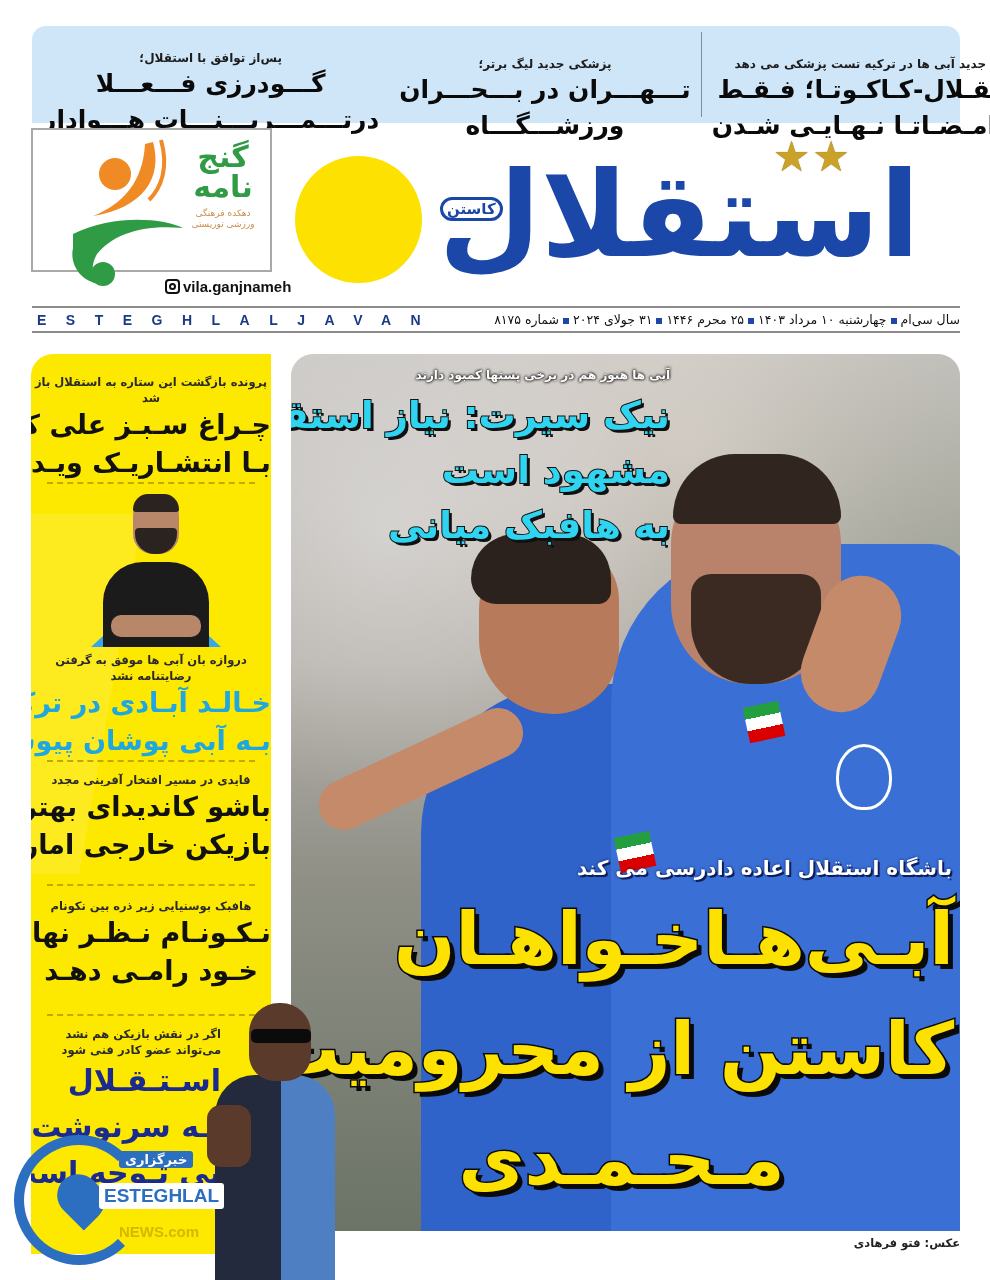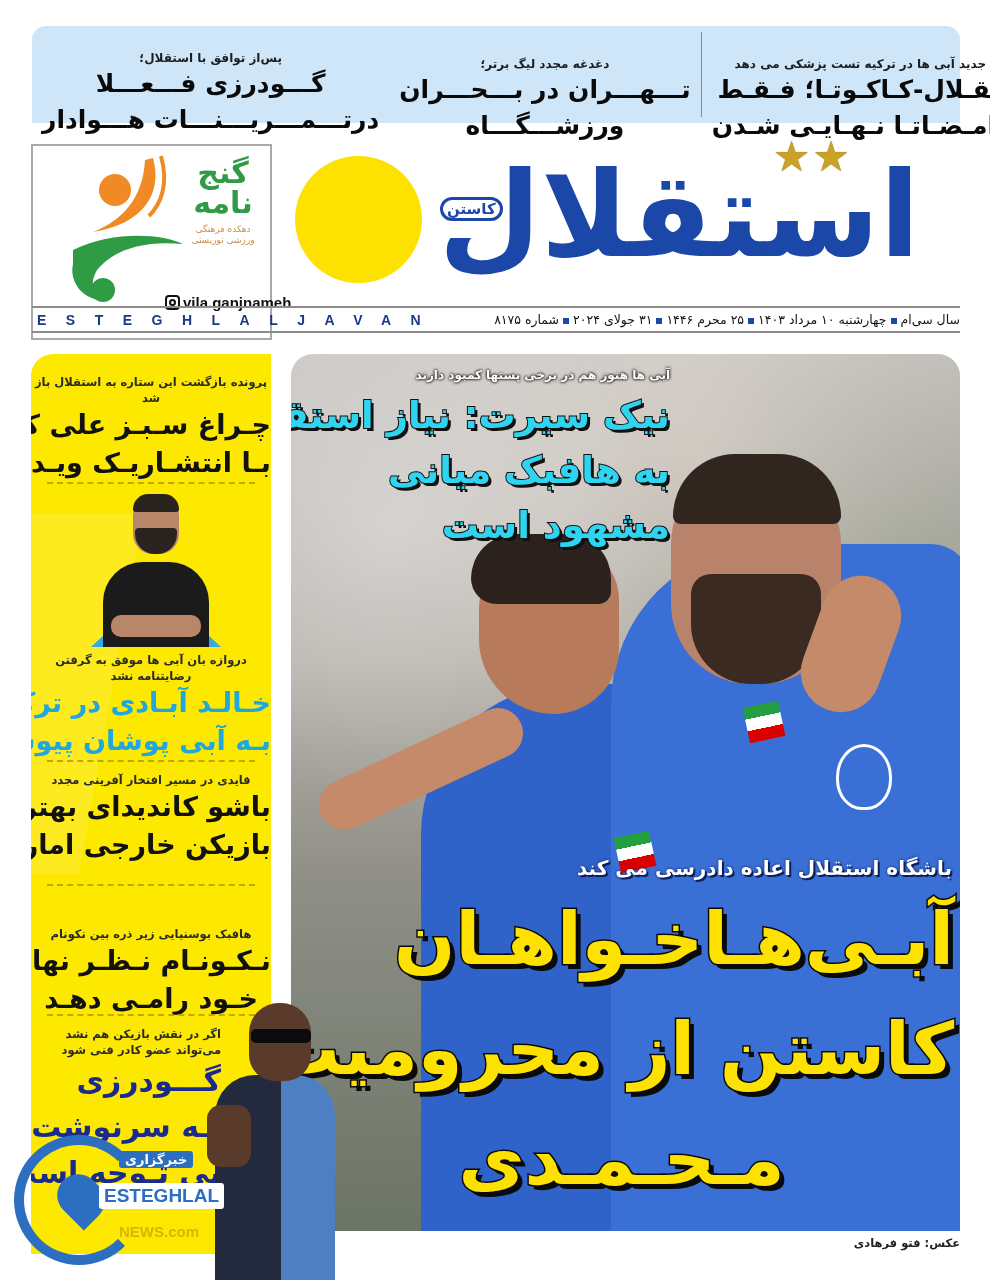--- a/index.html
+++ b/index.html
@@ -16,21 +16,21 @@
     flex: 1; direction: rtl; text-align: center; padding: 4px 10px 0;
     display: flex; flex-direction: column; align-items: center;
   }
   .teaser + .teaser { border-right: 1px solid #7a8fa3; margin: 6px 0; }
   .teaser .kicker { font-size: 12px; font-weight: bold; color: #1d1d1d; line-height: 16px; margin-top: 20px; }
   .teaser .title { font-size: 25px; font-weight: bold; color: #0a0a0a; line-height: 36px; letter-spacing: 0px; white-space: nowrap; }
 
   
   .masthead { position: absolute; left: 0; top: 125px; width: 990px; height: 185px; }
   .ad-box {
-    position: absolute; left: 31px; top: 19px; width: 241px; height: 196px;
+    position: absolute; left: 31px; top: 3px; width: 241px; height: 144px;
     border: 2px solid #a9a9a9; background: #fff;
   }
   .ad-logo { position: absolute; left: 20px; top: 8px; width: 140px; height: 150px; }
   .ad-name { position: absolute; left: 150px; top: 12px; direction: rtl; color: #2f9b45; font-size: 30px; font-weight: bold; line-height: 30px; text-align: center; width: 80px; }
   .ad-sub { position: absolute; left: 150px; top: 78px; direction: rtl; color: #c98f4e; font-size: 9px; line-height: 11px; width: 80px; text-align: center; }
   .ad-handle { position: absolute; left: 100px; top: 148px; font-family: "Liberation Sans", sans-serif; font-weight: bold; font-size: 15px; color: #111; display: flex; align-items: center; gap: 3px; padding-left: 32px; }
   .insta { width: 15px; height: 15px; border: 2px solid #111; border-radius: 4px; position: relative; display: inline-block; }
   .insta::after { content: ""; position: absolute; left: 2px; top: 2px; width: 7px; height: 7px; border: 2px solid #111; border-radius: 50%; box-sizing: border-box; }
 
   .sun { position: absolute; left: 295px; top: 31px; width: 127px; height: 127px; border-radius: 50%; background: #fde100; }
@@ -125,21 +125,21 @@
 </head>
 <body>
 
 <div class="teasers">
   <div class="teaser">
     <div class="kicker">پس‌از توافق با استقلال؛</div>
     <div class="title">گـــودرزی فـــعـــلا</div>
     <div class="title">درتـــمـــریـــنـــات هـــوادار</div>
   </div>
   <div class="teaser">
-    <div class="kicker">دغدغه مجدد لیگ برتر؛</div>
+    <div class="kicker">پزشکی جدید لیگ برتر؛</div>
     <div class="title">تـــهـــران در بـــحـــران</div>
     <div class="title">ورزشـــگـــاه</div>
   </div>
   <div class="teaser">
     <div class="kicker">ستاره جدید آبی ها در ترکیه تست پزشکی می دهد</div>
     <div class="title">استـقـلال-کـاکـوتـا؛ فـقـط</div>
     <div class="title">یـک امـضـاتـا نـهـایـی شـدن</div>
   </div>
 </div>
 
@@ -210,31 +210,31 @@
   </div>
   <div class="dash" style="top:406px"></div>
 
   <div class="s-item" style="top:418px">
     <div class="s-kicker">قایدی در مسیر افتخار آفرینی مجدد</div>
     <div class="s-title">باشو کاندیدای بهترین</div>
     <div class="s-title">بازیکن خارجی امارات</div>
   </div>
   <div class="dash" style="top:530px"></div>
 
-  <div class="s-item" style="top:572px">
+  <div class="s-item" style="top:544px">
     <div class="s-kicker">هافبک بوسنیایی زیر ذره بین نکونام</div>
     <div class="s-title">نـکـونـام نـظـر نهایی</div>
     <div class="s-title">خـود رامـی دهـد</div>
   </div>
   <div class="dash" style="top:660px"></div>
 
   <div class="s-item" style="top:672px; text-align:right; padding-right:50px">
     <div class="s-kicker">اگر در نقش بازیکن هم نشد</div>
     <div class="s-kicker">می‌تواند عضو کادر فنی شود</div>
-    <div class="s-title navy" style="font-size:30px;line-height:46px">گـــودرزی</div>
+    <div class="s-title navy" style="font-size:30px;line-height:46px">اسـتـقـلال</div>
     <div class="s-title navy" style="font-size:30px;line-height:46px">بـه سرنوشت یاگا</div>
     <div class="s-title navy" style="font-size:30px;line-height:46px">بی تـوجه است</div>
   </div>
 </div>
 
 <div class="hero">
   <div class="crowd"></div>
   <div class="jersey-l"></div>
   <div class="jersey-r"></div>
   <div class="arm-l"></div>
@@ -244,22 +244,22 @@
   <div class="hair-r"></div>
   <div class="beard-r"></div>
   <div class="hand-r"></div>
   <div class="flag" style="left:455px; top:350px"></div>
   <div class="flag" style="left:326px; top:480px"></div>
   <div class="badge-crest"></div>
 
   <div class="hero-kicker">آبی ها هنوز هم در برخی پستها کمبود دارند</div>
   <div class="hero-sub">
     <div>نیک سیرت: نیاز استقلال</div>
+    <div>مشهود است</div>
     <div>به هافبک میانی</div>
-    <div>مشهود است</div>
   </div>
 
   <div class="main-kicker">باشگاه استقلال اعاده دادرسی می کند</div>
   <div class="main-head">
     <div>آبـی‌هـاخـواهـان</div>
     <div>کاستن از محرومیت</div>
     <div>مـحـمـدی</div>
   </div>
 </div>
 

